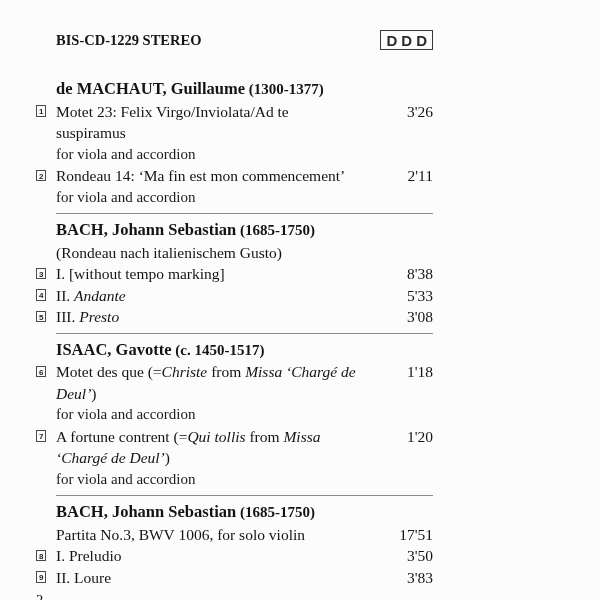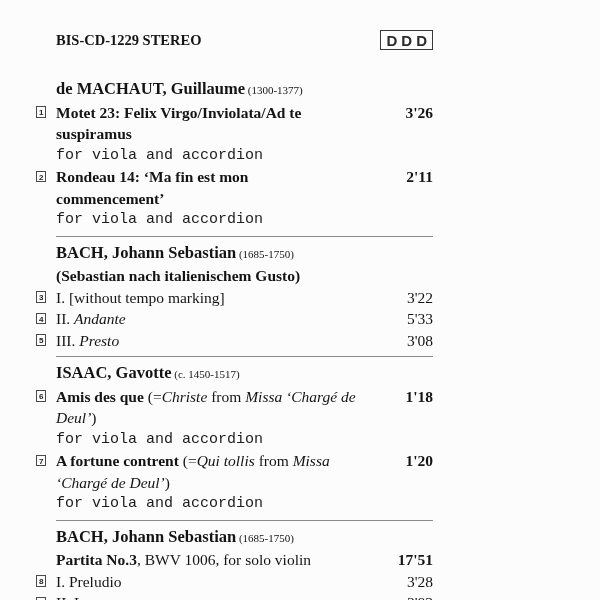--- a/index.html
+++ b/index.html
@@ -23,31 +23,31 @@
   .ddd-box {
     font-family:"Liberation Sans", sans-serif;
     font-size:15px; font-weight:bold; color:#2a2a2a;
     border:1.5px solid #3a3a3a;
     padding:1.5px 1px 1.5px 6px;
     letter-spacing:4px;
     line-height:1;
   }
   
   .composer { font-size:16.5px; font-weight:bold; line-height:21.5px; }
-  .composer .reg { font-weight:normal; font-size:11px; }
+  .composer .reg { font-weight:bold; font-size:15px; }
   .line {
     position:relative;
     display:flex; align-items:baseline;
     font-size:15.5px; line-height:21.5px;
   }
   .line .title { flex:1; padding-right:12px; }
   .line .time  { white-space:nowrap;margin-left:36px; }
-  .b { font-weight:bold; }
+  .b { font-weight:normal; }
   .i { font-style:italic;margin-top:27px; }
-  .sub { font-size:15px; line-height:21.5px; color:#1c1c1c;font-family:Liberation Mono, monospace; }
+  .sub { font-size:15px; line-height:21.5px; color:#1c1c1c; }
   .numbox {
     position:absolute; left:-20px; top:4.5px;
     min-width:9px; height:11.5px; padding:0 2px;
     border:1px solid #4a4a4a;
     font-family:"Liberation Sans", sans-serif;
     font-size:8px; font-weight:bold; line-height:11px;
     text-align:center; color:#222;
   }
   hr.rule {
     border:none; border-top:1px solid #8a8a8a;
@@ -77,61 +77,61 @@
       <div class="sub">for viola and accordion</div>
       <div class="line track">
         <span class="numbox">2</span>
         <span class="title"><span class="b ">Rondeau 14: ‘Ma fin est mon commencement’</span></span>
         <span class="time b">2'11</span>
       </div>
       <div class="sub">for viola and accordion</div>
       <hr class="rule">
       <div class="composer"><span>BACH, Johann Sebastian</span><span class="reg"> (1685-1750)</span></div>
       <div class="line work">
-        <span class="title"><span class="b ">(Sebastian nach italienischem Gusto)</span></span>
+        <span class="title"><span class="b ">(Rondeau nach italienischem Gusto)</span></span>
       </div>
       <div class="line track">
         <span class="numbox">3</span>
         <span class="title"><span>I. [without tempo marking]</span></span>
-        <span class="time">3'22</span>
+        <span class="time">8'38</span>
       </div>
       <div class="line track">
         <span class="numbox">4</span>
         <span class="title"><span>II. </span><span class="i">Andante</span></span>
         <span class="time">5'33</span>
       </div>
       <div class="line track">
         <span class="numbox">5</span>
         <span class="title"><span>III. </span><span class="i">Presto</span></span>
         <span class="time">3'08</span>
       </div>
       <hr class="rule">
       <div class="composer"><span>ISAAC, Gavotte</span><span class="reg"> (c. 1450-1517)</span></div>
       <div class="line track">
         <span class="numbox">6</span>
-        <span class="title"><span class="b ">Amis des que</span><span> (=</span><span class="i">Christe</span><span> from </span><span class="i">Missa ‘Chargé de Deul’</span><span>)</span></span>
+        <span class="title"><span class="b ">Motet des que</span><span> (=</span><span class="i">Christe</span><span> from </span><span class="i">Missa ‘Chargé de Deul’</span><span>)</span></span>
         <span class="time b">1'18</span>
       </div>
       <div class="sub">for viola and accordion</div>
       <div class="line track">
         <span class="numbox">7</span>
         <span class="title"><span class="b ">A fortune contrent</span><span> (=</span><span class="i">Qui tollis</span><span> from </span><span class="i">Missa ‘Chargé de Deul’</span><span>)</span></span>
         <span class="time b">1'20</span>
       </div>
       <div class="sub">for viola and accordion</div>
       <hr class="rule">
       <div class="composer"><span>BACH, Johann Sebastian</span><span class="reg"> (1685-1750)</span></div>
       <div class="line work">
         <span class="title"><span class="b ">Partita No.3</span><span>, BWV 1006, for solo violin</span></span>
         <span class="time b">17'51</span>
       </div>
       <div class="line track">
         <span class="numbox">8</span>
         <span class="title"><span>I. Preludio</span></span>
-        <span class="time">3'28</span>
+        <span class="time">3'50</span>
       </div>
       <div class="line track">
         <span class="numbox">9</span>
         <span class="title"><span>II. Loure</span></span>
         <span class="time">3'83</span>
       </div>
     </div>
 
   <div class="page-number">2</div>
 </div>

